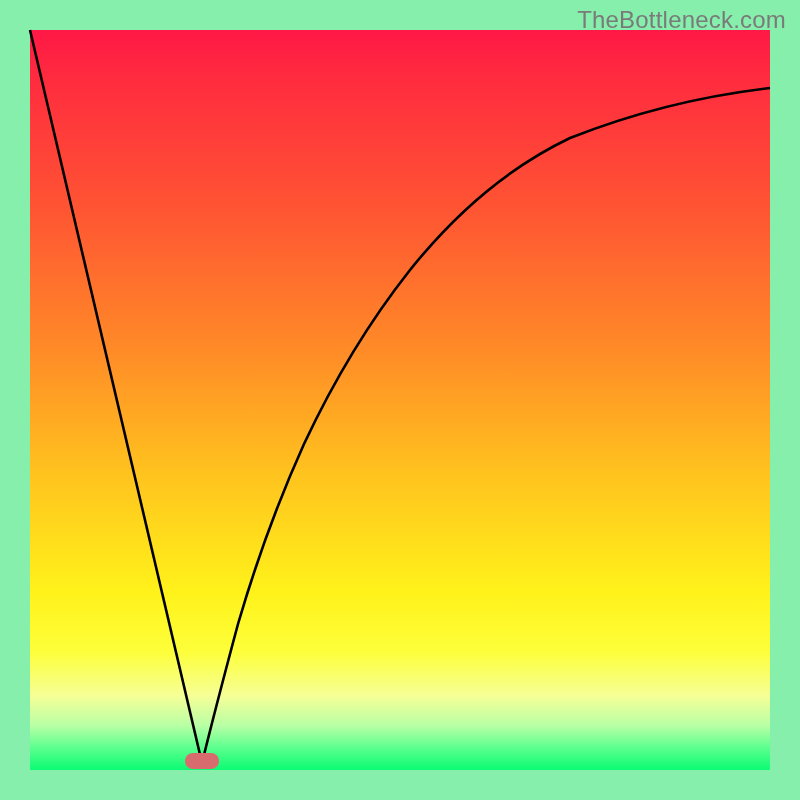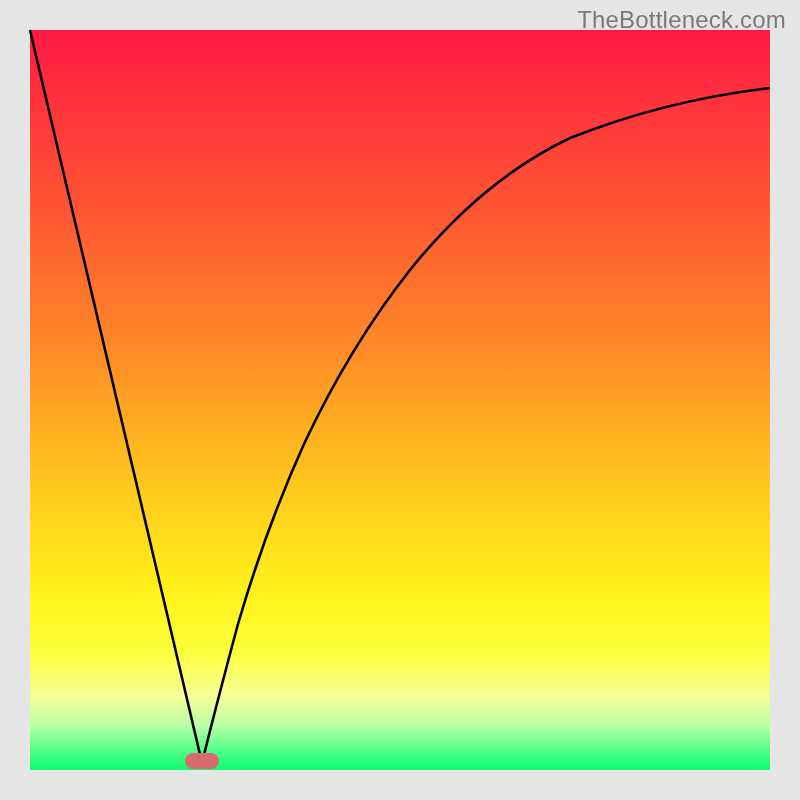--- a/index.html
+++ b/index.html
@@ -8,21 +8,21 @@
     width: 800px;
     height: 800px;
     overflow: hidden;
     background: #000;
     font-family: Arial, Helvetica, sans-serif;
   }
   .stage {
     position: relative;
     width: 800px;
     height: 800px;
-    background: #e5e5e5;
+    background: #86efac;
   }
   .plot-area {
     position: absolute;
     left: 30px;
     top: 30px;
     width: 740px;
     height: 740px;
     background: linear-gradient(
       to bottom,
       #ff1846 0%,

